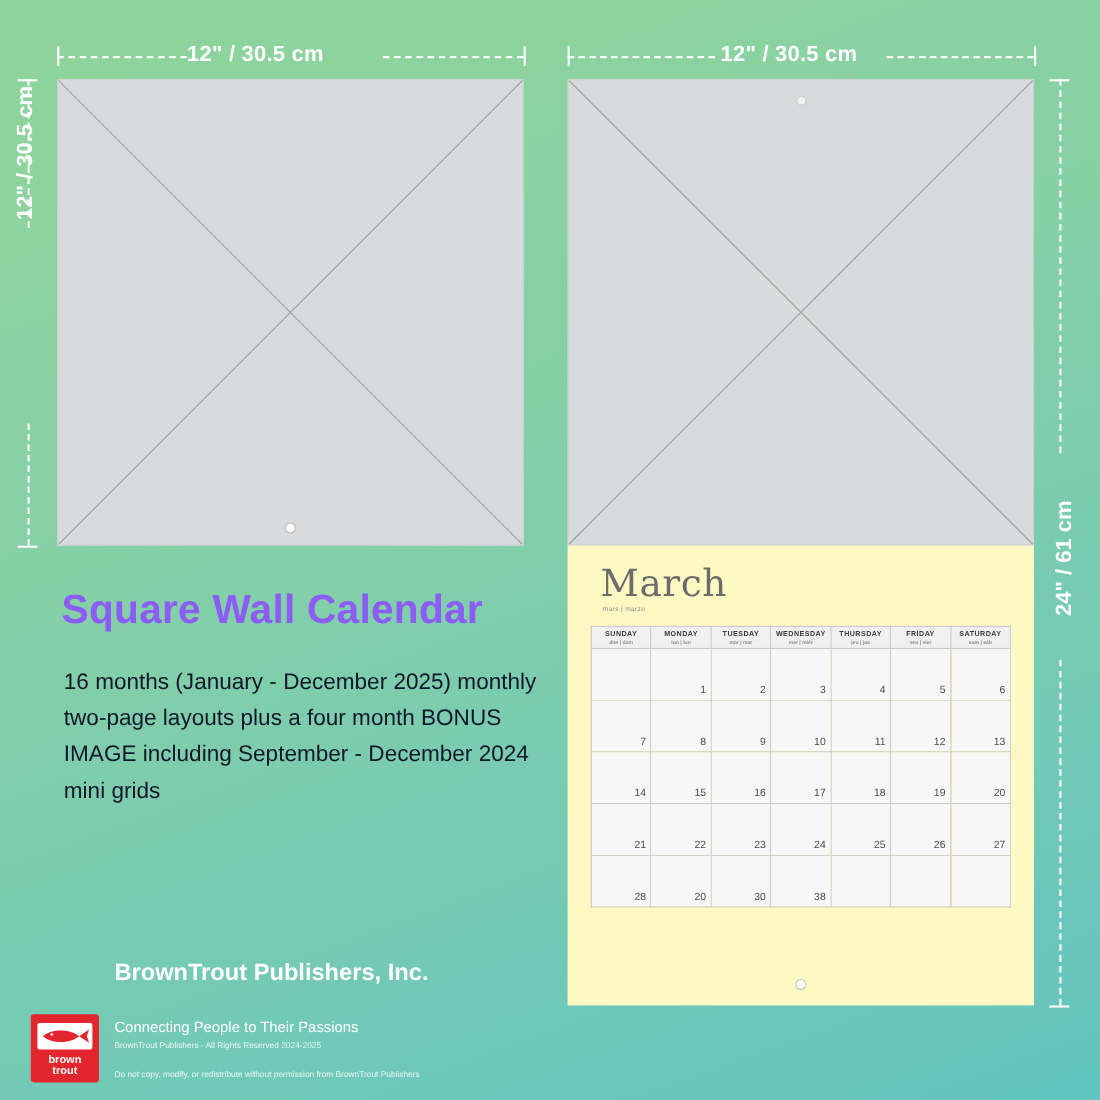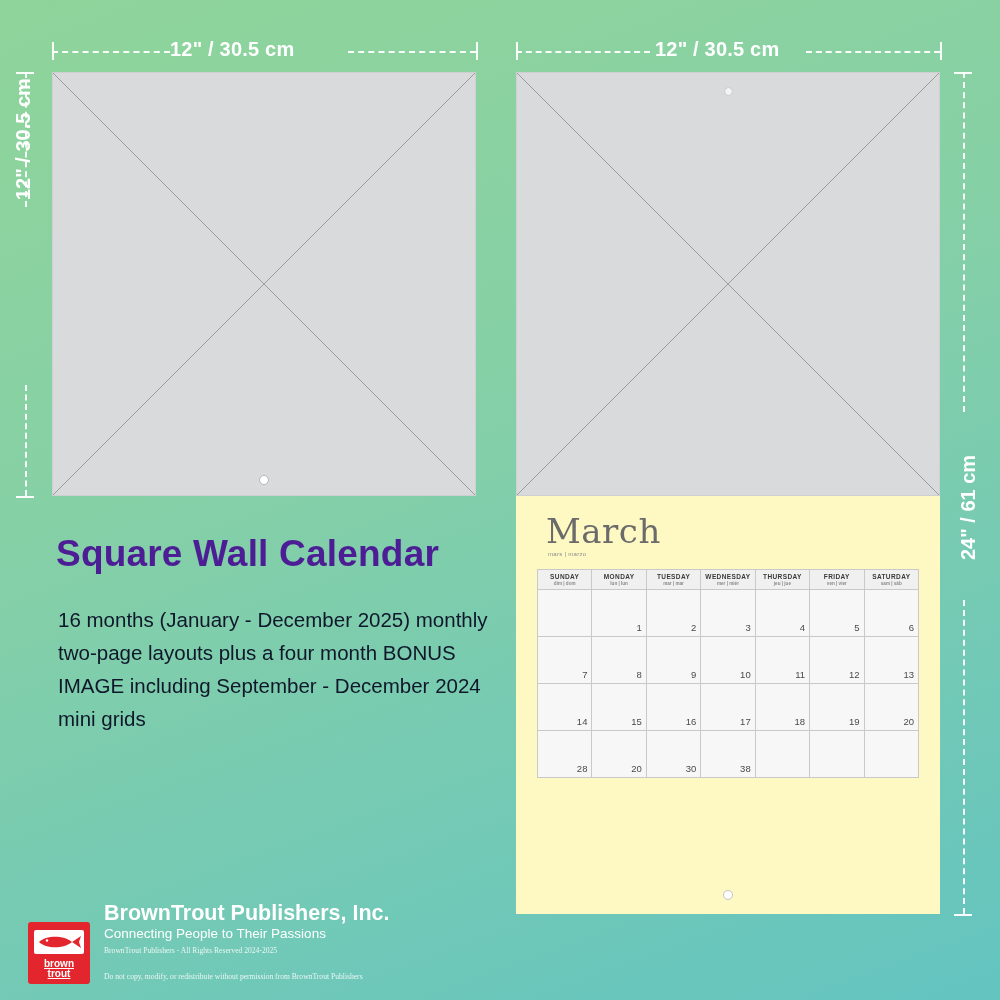--- a/index.html
+++ b/index.html
@@ -145,21 +145,21 @@
     width: 10px; height: 10px;
     border: 1px solid #c3c4c5;
     border-radius: 50%;
     background: #ffffff;
   }
 
   
   .headline {
     position: absolute;
     left: 56px; top: 533px;
-    color: #4c1d95;
+    color: #8b5cf6;
     font-size: 37px;
     font-weight: bold;
     letter-spacing: .2px;
   }
   .blurb {
     position: absolute;
     left: 58px; top: 603px;
     width: 450px;
     color: #0f172a;
     font-size: 20.5px;
@@ -176,26 +176,26 @@
     flex: 0 0 auto;
   }
   .logo .fishbox {
     position: absolute; left: 6px; top: 8px; right: 6px; height: 24px;
     background: #ffffff; border-radius: 2px;
     display: flex; align-items: center; justify-content: center;
   }
   .logo .brand {
     position: absolute; left: 0; right: 0; bottom: 5px;
     text-align: center; color: #ffffff;
-    font-size: 10px; font-weight: bold; line-height: 10px; text-decoration: underline;
+    font-size: 10px; font-weight: bold; line-height: 10px;
   }
   .footer-text { margin-left: 14px; padding-bottom: 2px; }
   .pub-name { color: #ffffff; font-size: 21.5px; font-weight: bold; line-height: 24px; }
-  .pub-tag  { color: #ffffff; font-size: 13.5px; line-height: 18px; }
-  .pub-legal{ color: rgba(255,255,255,.85); font-size: 7.6px; line-height: 10px; margin-top: 3px; font-family: Liberation Serif, serif; }
+  .pub-tag  { color: #ffffff; font-size: 13.5px; line-height: 18px; margin-top: 29px; }
+  .pub-legal{ color: rgba(255,255,255,.85); font-size: 7.6px; line-height: 10px; margin-top: 3px; }
 </style>
 </head>
 <body>
 
 <div class="dash-h" style="left:52px; top:51px; width:118px;"></div>
 <div class="dash-h" style="left:348px; top:51px; width:128px;"></div>
 <div class="tick-h" style="left:52px; top:42px;"></div>
 <div class="tick-h" style="left:476px; top:42px;"></div>
 <div class="dim-label dim-top-left">12" / 30.5 cm</div>
 
@@ -331,20 +331,43 @@
             <span>17</span>
           </td>
         <td>
             <span>18</span>
           </td>
         <td>
             <span>19</span>
           </td>
         <td>
             <span>20</span>
+          </td>
+      </tr>
+      <tr>
+        <td>
+            <span>21</span>
+          </td>
+        <td>
+            <span>22</span>
+          </td>
+        <td>
+            <span>23</span>
+          </td>
+        <td>
+            <span>24</span>
+          </td>
+        <td>
+            <span>25</span>
+          </td>
+        <td>
+            <span>26</span>
+          </td>
+        <td>
+            <span>27</span>
           </td>
       </tr>
       <tr>
         <td>
             <span>28</span>
           </td>
         <td>
             <span>20</span>
           </td>
         <td>

